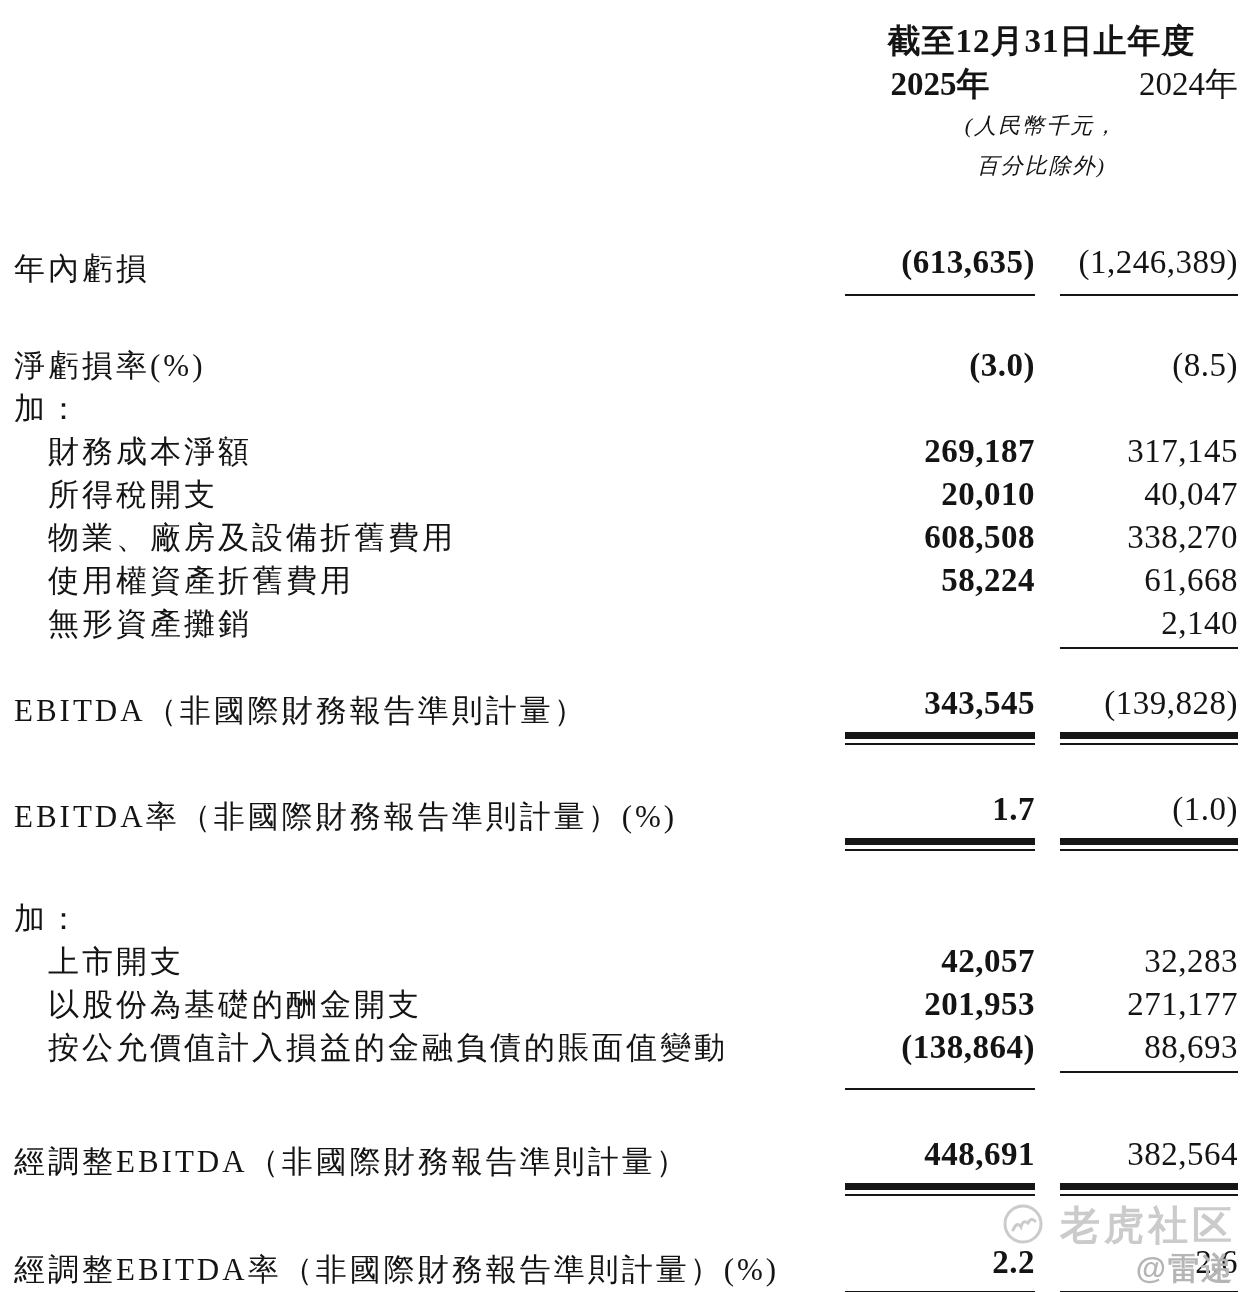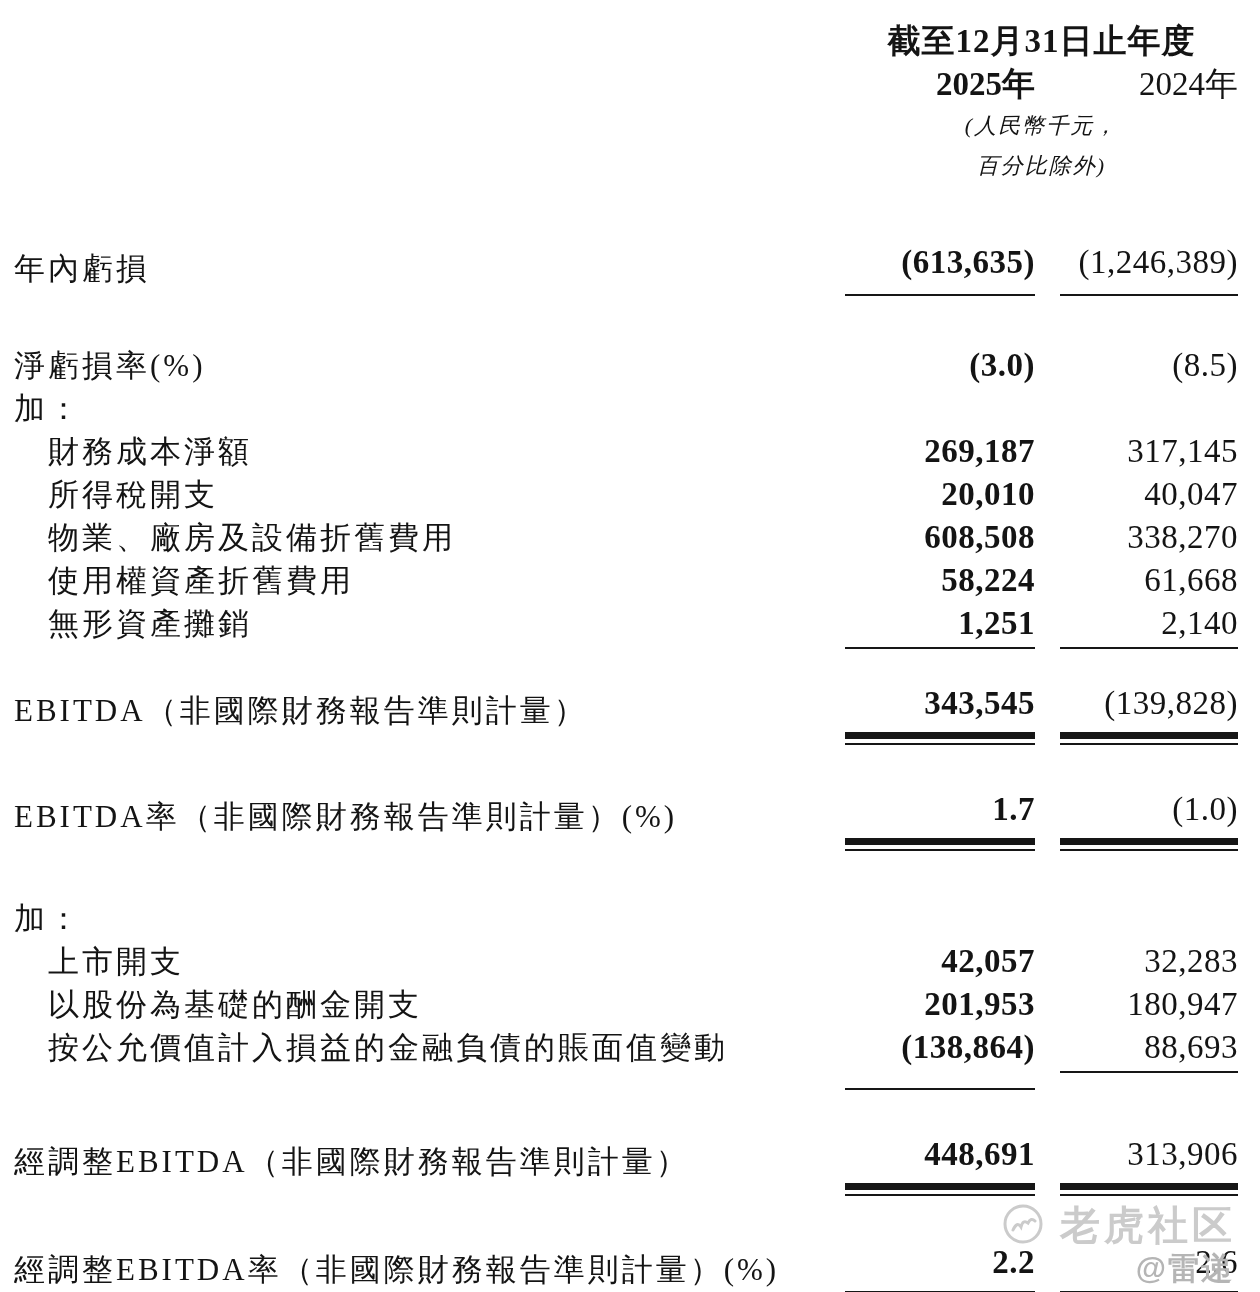--- a/index.html
+++ b/index.html
@@ -21,21 +21,21 @@
   .h-title {
     text-align:center;
     font-weight:bold;
     font-size:33px;
     letter-spacing:1px;
     line-height:42px;
     white-space:nowrap;
   }
   .h-years { display:flex; line-height:44px; }
   .h-years .y25 {
-    width:190px; text-align:right; font-weight:bold; font-size:33px;
+    width:190px; text-align:center; font-weight:bold; font-size:33px;
   }
   .h-years .ygap { width:25px; }
   .h-years .y24 {
     width:178px; text-align:right; font-size:33px;
   }
   .h-note {
     text-align:center;
     font-style:italic;
     font-size:22px;
     line-height:40px;
@@ -187,21 +187,20 @@
 
   <div class="row">
     <div class="label ind">使用權資產折舊費用</div>
     <div class="cell c25">58,224</div>
     <div class="cgap"></div>
     <div class="cell c24">61,668</div>
   </div>
 
   <div class="row">
     <div class="label ind">無形資產攤銷</div>
-    <div class="cell c25 u1" style="padding-bottom:2px;">1,251</div>
     <div class="cgap"></div>
     <div class="cell c24 u1" style="padding-bottom:2px;">2,140</div>
   </div>
 
   <div class="row tall mt34">
     <div class="label">EBITDA（非國際財務報告準則計量）</div>
     <div class="cell c25 u2">343,545</div>
     <div class="cgap"></div>
     <div class="cell c24 u2">(139,828)</div>
   </div>
@@ -224,35 +223,35 @@
     <div class="label ind">上市開支</div>
     <div class="cell c25">42,057</div>
     <div class="cgap"></div>
     <div class="cell c24">32,283</div>
   </div>
 
   <div class="row">
     <div class="label ind">以股份為基礎的酬金開支</div>
     <div class="cell c25">201,953</div>
     <div class="cgap"></div>
-    <div class="cell c24">180,947</div>
+    <div class="cell c24">271,177</div>
   </div>
 
   <div class="row">
     <div class="label ind">按公允價值計入損益的金融負債的賬面值變動</div>
     <div class="cell c25 u1" style="padding-bottom:19px;">(138,864)</div>
     <div class="cgap"></div>
     <div class="cell c24 u1" style="padding-bottom:2px;">88,693</div>
   </div>
 
   <div class="row tall mt44">
     <div class="label">經調整EBITDA（非國際財務報告準則計量）</div>
     <div class="cell c25 u2">448,691</div>
     <div class="cgap"></div>
-    <div class="cell c24 u2">313,906</div>
+    <div class="cell c24 u2">382,564</div>
   </div>
 
   <div class="row tall mt52">
     <div class="label">經調整EBITDA率（非國際財務報告準則計量）(%)</div>
     <div class="cell c25 u2">2.2</div>
     <div class="cgap"></div>
     <div class="cell c24 u2">2.6</div>
   </div>
 
 </div>

